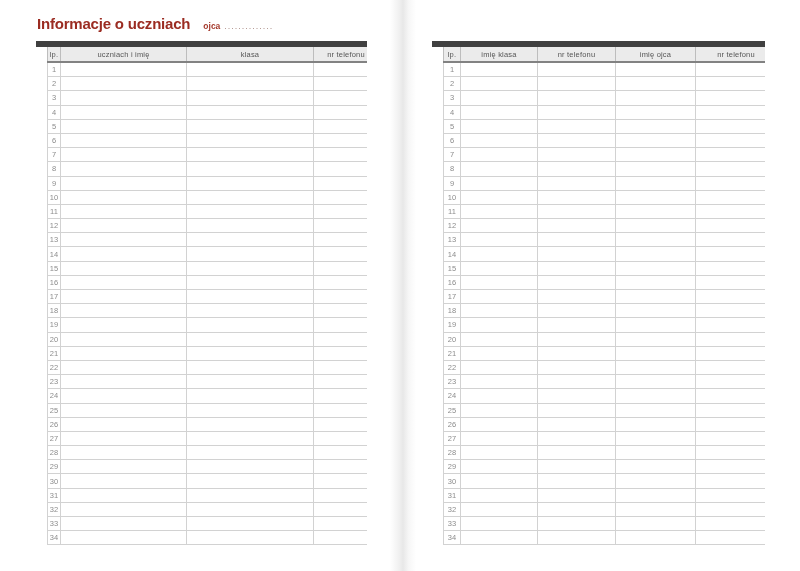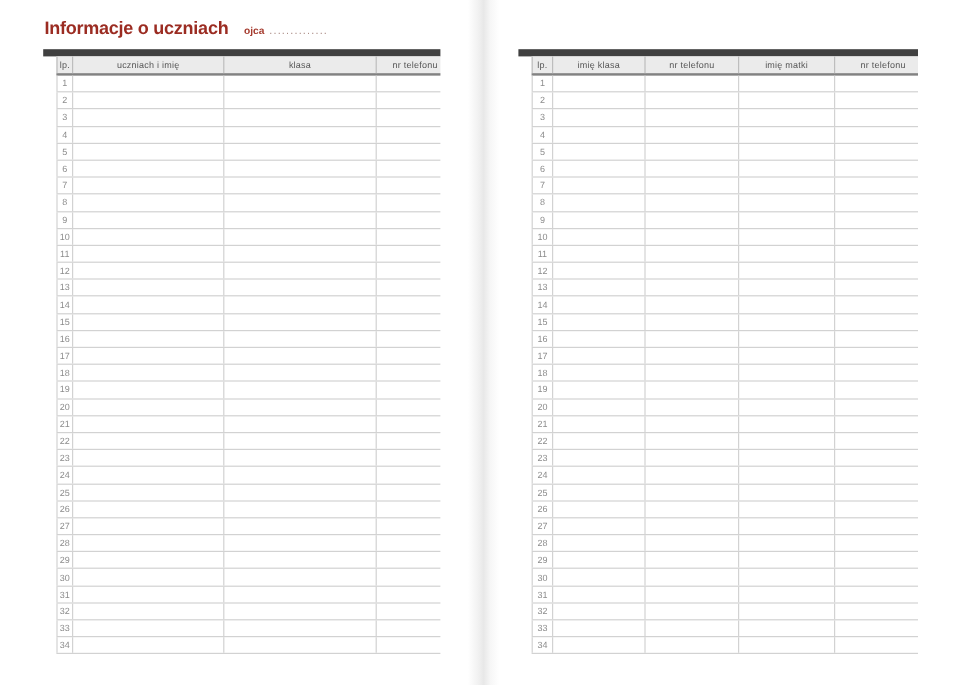--- a/index.html
+++ b/index.html
@@ -271,21 +271,21 @@
         </div>
       </div>
   </div>
 
   <div class="page page-right">
     <div class="table table-right">
         <div class="trow thead">
           <div class="cell hcell">lp.</div>
           <div class="cell hcell">imię klasa</div>
           <div class="cell hcell">nr telefonu</div>
-          <div class="cell hcell">imię matki</div>
+          <div class="cell hcell">imię ojca</div>
           <div class="cell hcell">nr telefonu</div>
         </div>
         <div class="trow">
           <div class="cell num">1</div>
           <div class="cell"></div>
           <div class="cell"></div>
           <div class="cell"></div>
           <div class="cell"></div>
         </div>
         <div class="trow">

